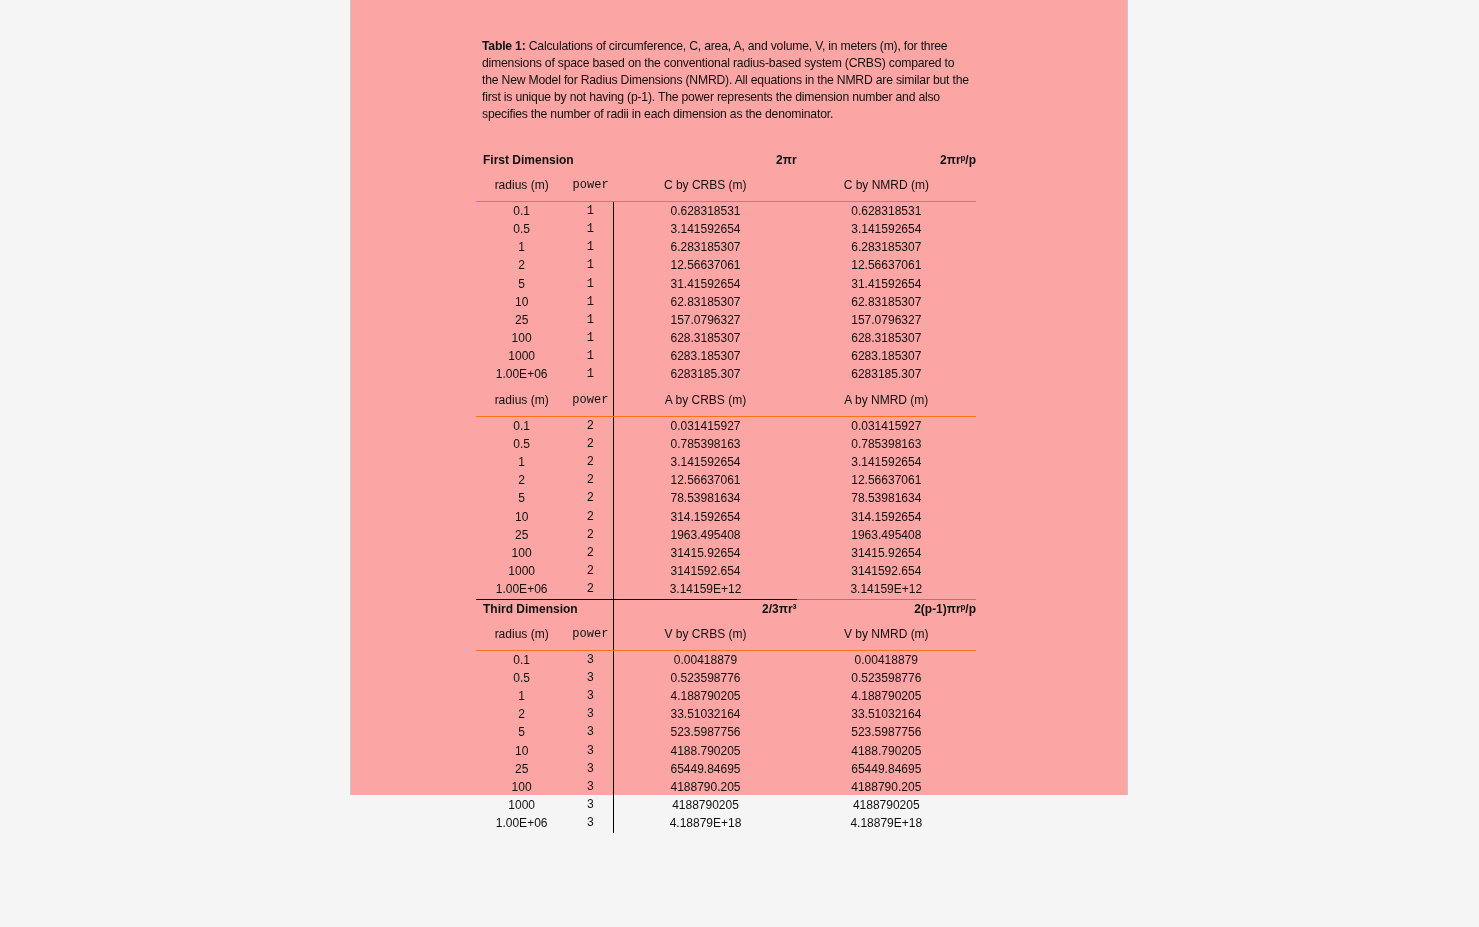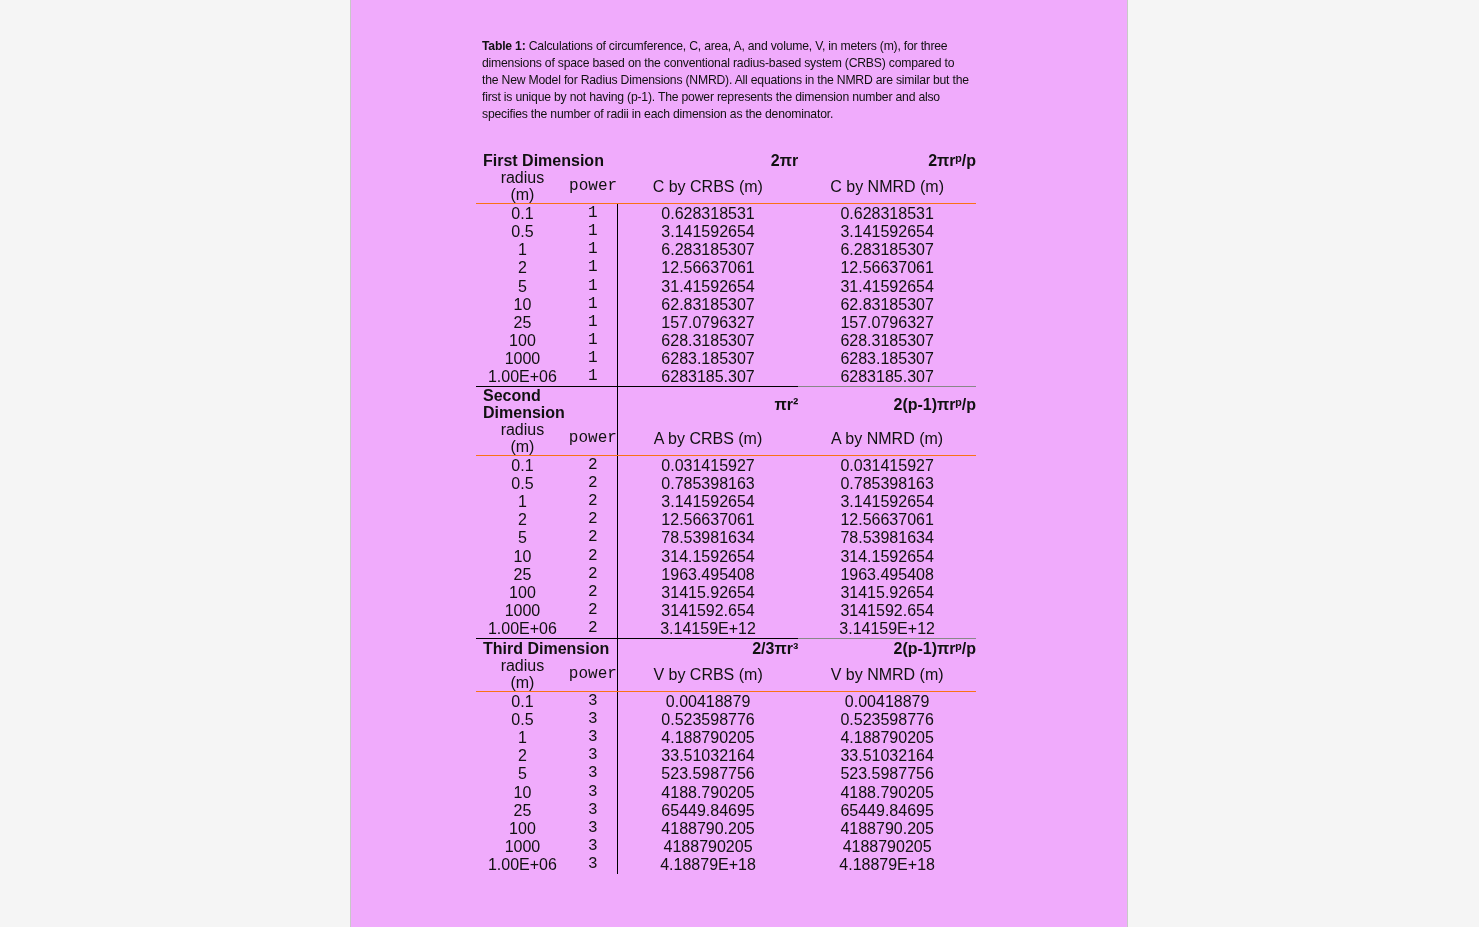--- a/index.html
+++ b/index.html
@@ -1,20 +1,20 @@
 <!DOCTYPE html>
 <html><head>
 <meta charset="utf-8">
 <style>
   html, body { margin:0; padding:0; }
   body { width:1479px; height:927px; background:#f5f5f5; overflow:hidden; font-family:"Liberation Sans", sans-serif; color:#111; position:relative; }
-  .page { position:absolute; left:350px; top:0; width:776px; height:927px; background:#f0abfc; border-left:1px solid #c8c8c8; border-right:1px solid #c8c8c8; }
+  .page { position:absolute; left:350px; top:0; width:776px; height:795px; background:#fca5a5; border-left:1px solid #c8c8c8; border-right:1px solid #c8c8c8; }
   .caption { position:absolute; left:131px; top:38px; width:490px; font-size:12.2px; line-height:17px; letter-spacing:-0.2px; }
   .caption b { font-weight:bold; }
-  table { position:absolute; left:125px; top:151px; border-collapse:collapse; font-size:16px; width:500px; }
+  table { position:absolute; left:125px; top:151px; border-collapse:collapse; font-size:12px; width:500px; }
   td { padding:0; text-align:center; height:18.2px; line-height:13px; }
   .c1 { width:70px; }
   .c2 { width:47px;font-family:Liberation Mono, monospace; }
   .c3 { width:193px; border-left:1px solid #000; }
   .c4 { width:190px; }
   .sec td { font-weight:bold;text-align:right; }
   .sec td.title { text-align:left; padding-left:7px; }
   .hdr td { height:32px; }
   .hdr.last td { border-bottom:1px solid #f97316; }
   .sec.top td { border-top:1px solid #000; }
@@ -94,25 +94,20 @@
           <td class="c2">1</td>
           <td class="c3">6283.185307</td>
           <td class="c4">6283.185307</td>
         </tr>
         <tr>
           <td class="c1">1.00E+06</td>
           <td class="c2">1</td>
           <td class="c3">6283185.307</td>
           <td class="c4">6283185.307</td>
         </tr>
-        <tr class="sec top" style="height: 34px;">
-          <td class="c1 title" colspan="2" style="width:80px;white-space:normal;line-height:17px;">Second Dimension</td>
-          <td class="c3 ">πr²</td>
-          <td class="c4">2(p-1)πrᵖ/p</td>
-        </tr>
         <tr class="hdr last">
           <td class="c1" style="line-height:17px;padding:0 12px;">radius (m)</td>
           <td class="c2">power</td>
           <td class="c3 ">A by CRBS (m)</td>
           <td class="c4">A by NMRD (m)</td>
         </tr>
         <tr>
           <td class="c1">0.1</td>
           <td class="c2">2</td>
           <td class="c3">0.031415927</td>

